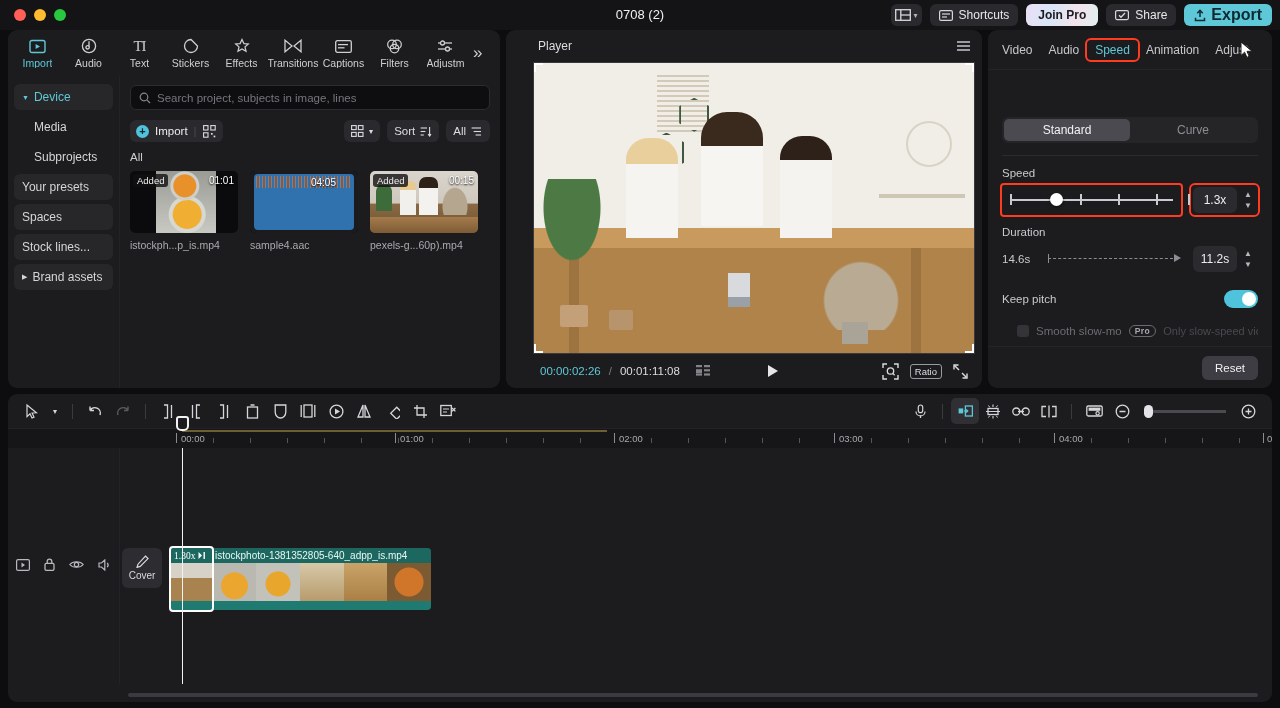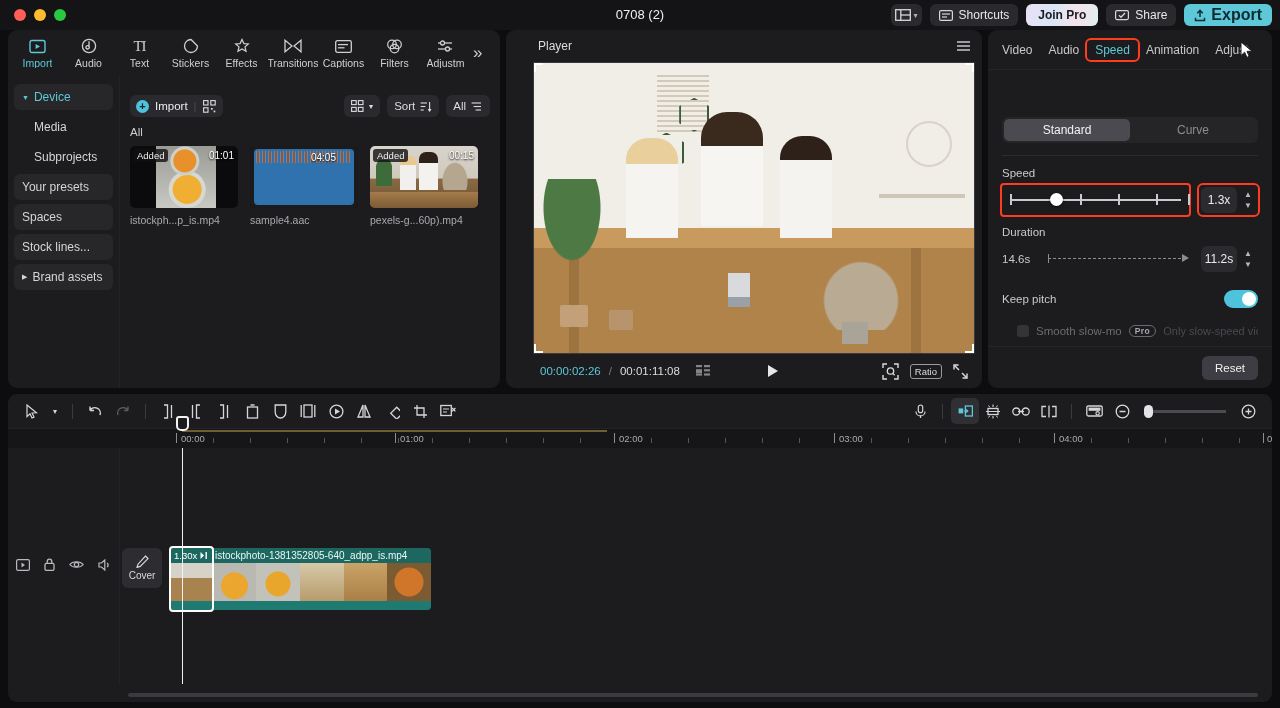--- a/index.html
+++ b/index.html
@@ -278,21 +278,21 @@
     flex: 1; height: 30px; position: relative; outline: 2px solid #ff3b20; border-radius: 2px;
     display: flex; align-items: center; padding: 0 4px;
   }
   .track { position: absolute; left: 8px; right: 8px; height: 2px; background: #c9c9cf; }
   .tickmark { position: absolute; width: 2px; height: 11px; background: #c9c9cf; top: 9px; }
   .knob {
     position: absolute; width: 13px; height: 13px; border-radius: 50%;
     background: #fff; top: 8px; box-shadow: 0 1px 3px #000a;
   }
   .numbox {
-    width: 36px; height: 26px; border-radius: 6px; background: #2b2b2f;
+    width: 44px; height: 26px; border-radius: 6px; background: #2b2b2f;
     display: flex; align-items: center; justify-content: center;
     font-size: 12px; color: #ededf0;
   }
   .stepper { display: flex; flex-direction: column; align-items: center; justify-content: center;
     width: 16px; gap: 2px; color: #b7b7bd; font-size: 8px; }
   .numgrp { display: flex; align-items: center; gap: 3px; padding: 2px;
     outline: 2px solid #ff3b20; border-radius: 4px; }
   .numgrp.plain { outline: none; }
   .dur-row { display: flex; align-items: center; gap: 10px; margin-top: 6px; }
   .dur-from { font-size: 11.5px; color: #c9c9ce; width: 36px; }
@@ -366,21 +366,21 @@
   .frame { flex: 1; height: 100%; }
   .f1 { background: linear-gradient(180deg,#d7d2c8 0 40%, #a8824f 40% 100%); }
   .f2 { background: radial-gradient(circle at 50% 60%, #eaa62f 0 13px, #b9b9b2 14px 100%); }
   .f3 { background: radial-gradient(circle at 50% 55%, #e8a62d 0 12px, #c2c2ba 13px 100%); }
   .f4 { background: linear-gradient(180deg,#d7c9a8, #b79b6c); }
   .f5 { background: linear-gradient(180deg,#caa368,#a97f45); }
   .f6 { background: radial-gradient(circle at 50% 50%, #d0762b 0 14px, #7c5a32 15px 100%); }
   .clip-audio { position: absolute; left: 0; right: 0; bottom: 0; height: 9px; background: #1f7a72; }
   .speed-badge {
     position: absolute; left: 2px; top: 1px; height: 13px; display: flex; align-items: center;
-    gap: 3px; font-size: 9.5px; color: #ffffff; padding: 0 3px;
+    gap: 3px; font-size: 9.5px; color: #ffffff; padding: 0 3px; font-family: Liberation Serif, serif;
   }
   .clip-sel {
     position: absolute; left: 161px; top: 98px; width: 45px; height: 66px;
     border: 2px solid #ffffff; border-radius: 4px; pointer-events: none;
   }
   .playhead { position: absolute; left: 174px; top: 0; bottom: 0; width: 1px; background: #f2f2f5; }
   .playhead-cap {
     position: absolute; left: -6px; top: -32px; width: 13px; height: 15px;
     border: 2px solid #f2f2f5; border-radius: 3px 3px 5px 5px; background: #1c1c1f;
   }
@@ -543,20 +543,27 @@
       <div class="side-item shaded">
         <span>Stock lines...</span>
       </div>
       <div class="side-item shaded">
         <span class="tri">▶</span>
         <span>Brand assets</span>
       </div>
     </div>
 
     <div class="content">
+      <div class="searchbar">
+        <svg width="12" height="12" viewBox="0 0 12 12">
+          <circle cx="5" cy="5" r="3.8" fill="none" stroke="#86868c" stroke-width="1.2"></circle>
+          <line x1="7.8" y1="7.8" x2="11" y2="11" stroke="#86868c" stroke-width="1.2"></line>
+        </svg>
+        <input value="" placeholder="Search project, subjects in image, lines" style="">
+      </div>
 
       <div class="ctrlrow">
         <div class="import-btn">
           <span class="plus-circ">+</span>
           <span>Import</span>
           <span style="color:#4a4a50">|</span>
           <svg width="13" height="13" viewBox="0 0 13 13">
             <rect x="0.6" y="0.6" width="4.4" height="4.4" fill="none" stroke="#dcdce0" stroke-width="1.1"></rect>
             <rect x="7.8" y="0.6" width="4.4" height="4.4" fill="none" stroke="#dcdce0" stroke-width="1.1"></rect>
             <rect x="0.6" y="7.8" width="4.4" height="4.4" fill="none" stroke="#dcdce0" stroke-width="1.1"></rect>

